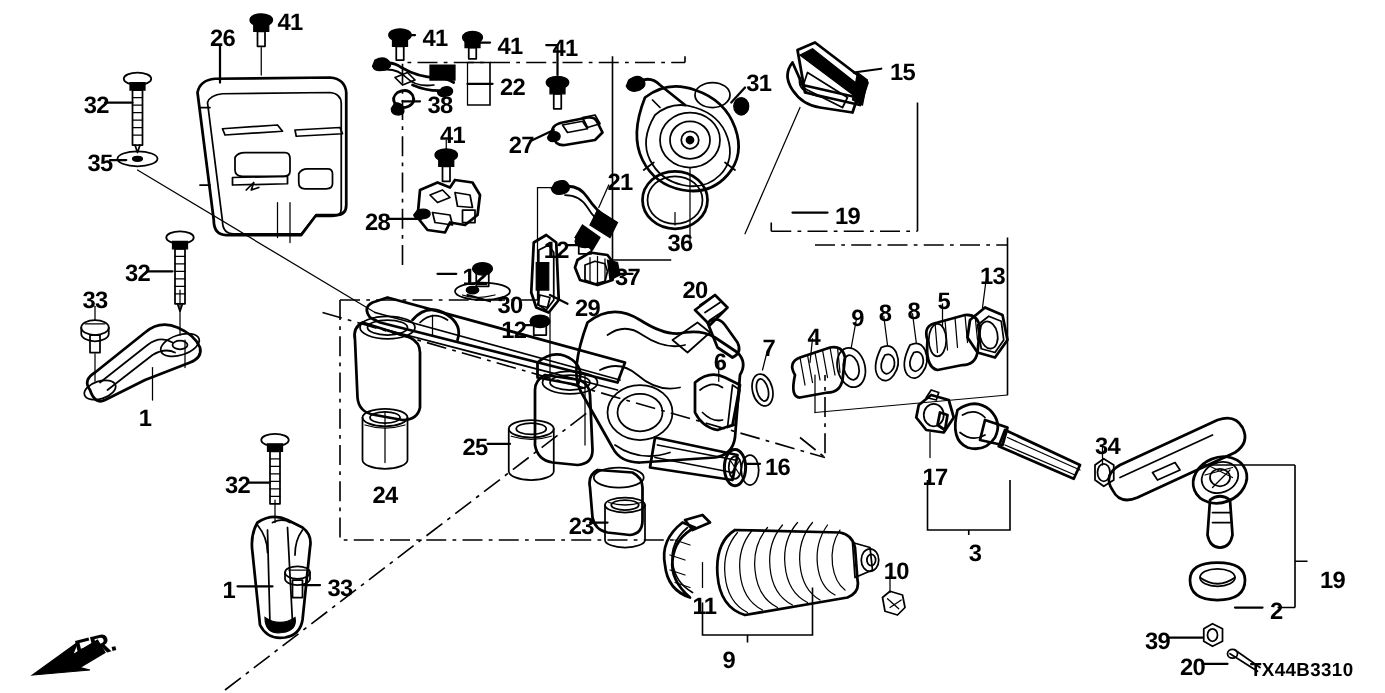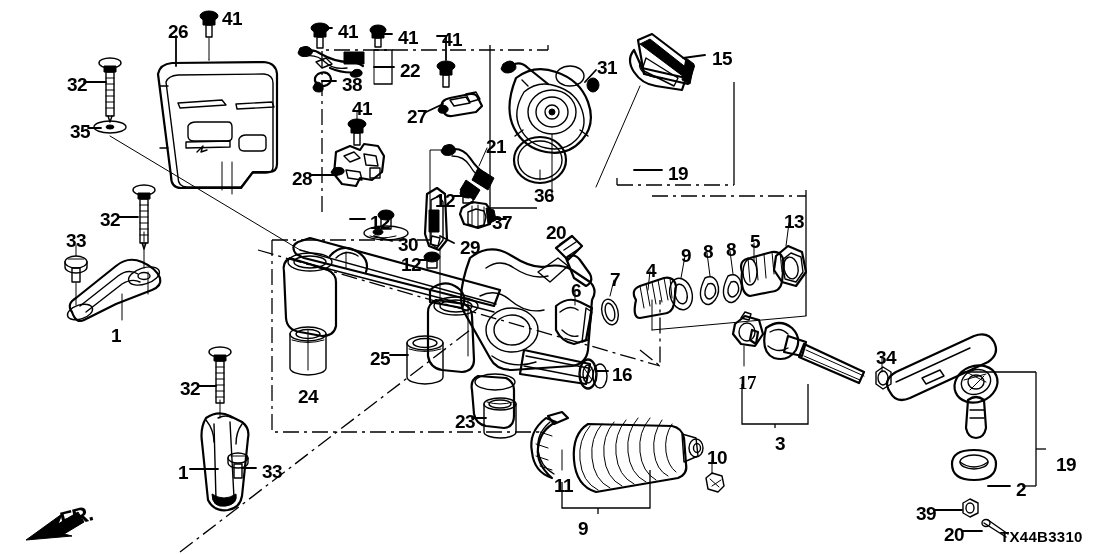--- a/index.html
+++ b/index.html
@@ -617,21 +617,21 @@
       <div class="lbl" style="left: 703px; top: 242px;">8</div>
       <div class="lbl" style="left: 726px; top: 240px;">8</div>
       <div class="lbl" style="left: 401px; top: 255px;">12</div>
       <div class="lbl" style="left: 646px; top: 261px;">4</div>
       <div class="lbl" style="left: 610px; top: 270px;">7</div>
       <div class="lbl" style="left: 571px; top: 281px;">6</div>
       <div class="lbl" style="left: 298px; top: 387px;">24</div>
       <div class="lbl" style="left: 370px; top: 349px;">25</div>
       <div class="lbl" style="left: 111px; top: 326px;">1</div>
       <div class="lbl" style="left: 612px; top: 365px;">16</div>
-      <div class="lbl" style="left: 738px; top: 373px; font-family: Liberation Serif, serif;">17</div>
+      <div class="lbl" style="left: 738px; top: 373px;">17</div>
       <div class="lbl" style="left: 876px; top: 348px;">34</div>
       <div class="lbl" style="left: 775px; top: 434px;">3</div>
       <div class="lbl" style="left: 180px; top: 379px;">32</div>
       <div class="lbl" style="left: 455px; top: 412px;">23</div>
       <div class="lbl" style="left: 707px; top: 448px;">10</div>
       <div class="lbl" style="left: 554px; top: 476px;">11</div>
       <div class="lbl" style="left: 178px; top: 463px;">1</div>
       <div class="lbl" style="left: 262px; top: 462px;">33</div>
       <div class="lbl" style="left: 1056px; top: 455px;">19</div>
       <div class="lbl" style="left: 1016px; top: 480px;">2</div>

